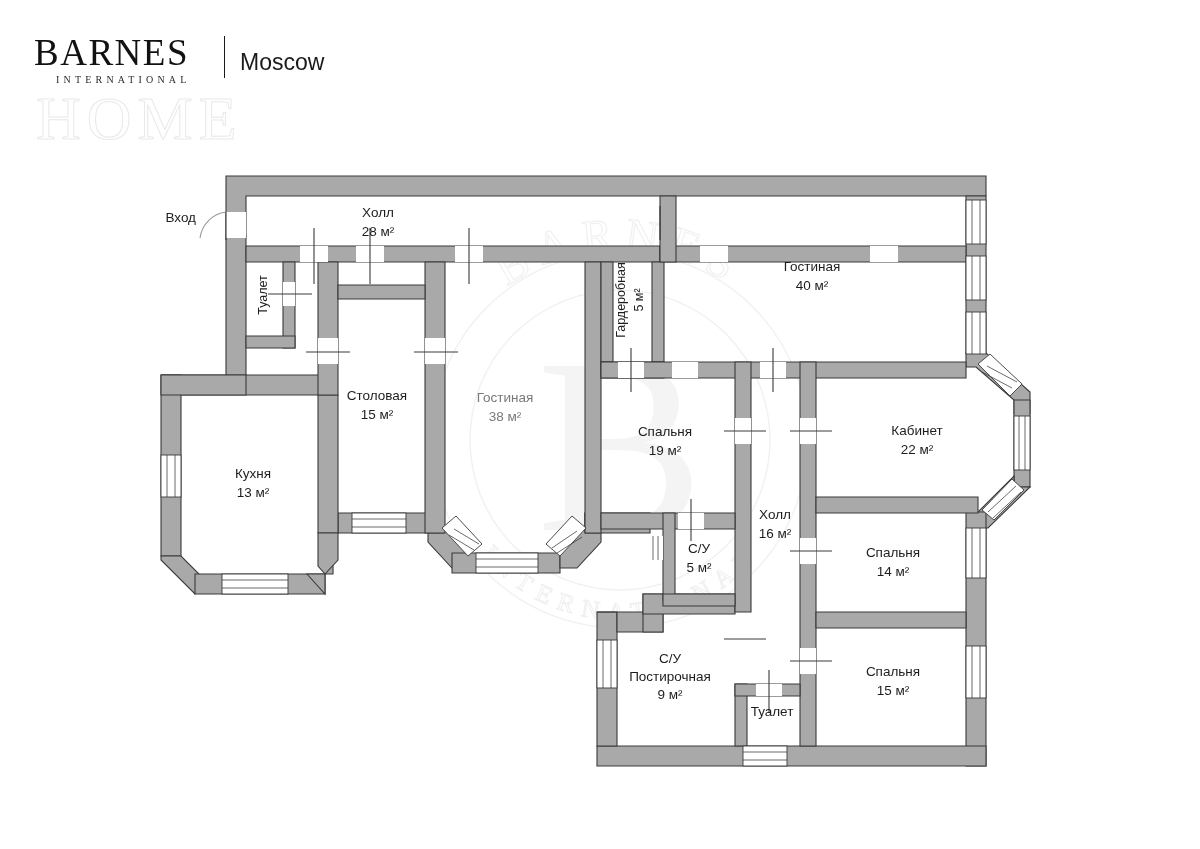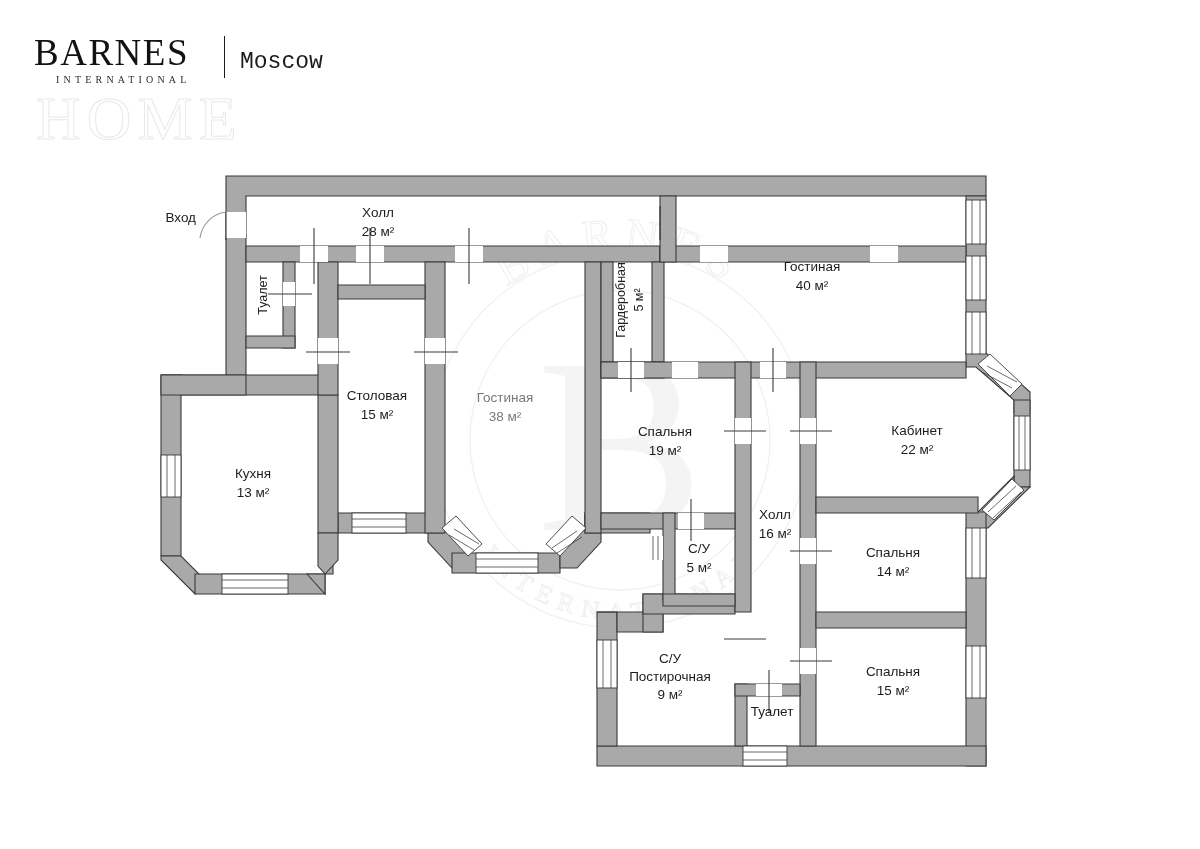--- a/index.html
+++ b/index.html
@@ -52,21 +52,21 @@
     left: 190px;
     top: 2px;
     width: 1px;
     height: 42px;
     background: #1a1a1a;
   }
   #brand-city {
     position: absolute;
     left: 206px;
     top: 15px;
-    font-family: Liberation Mono, monospace;
+    font-family: Liberation Sans, sans-serif;
     font-size: 23px;
     color: #1a1a1a;
     white-space: nowrap;
   }
 
   
   #ghost-wordmark {
     position: absolute;
     left: 36px;
     top: 80px;

